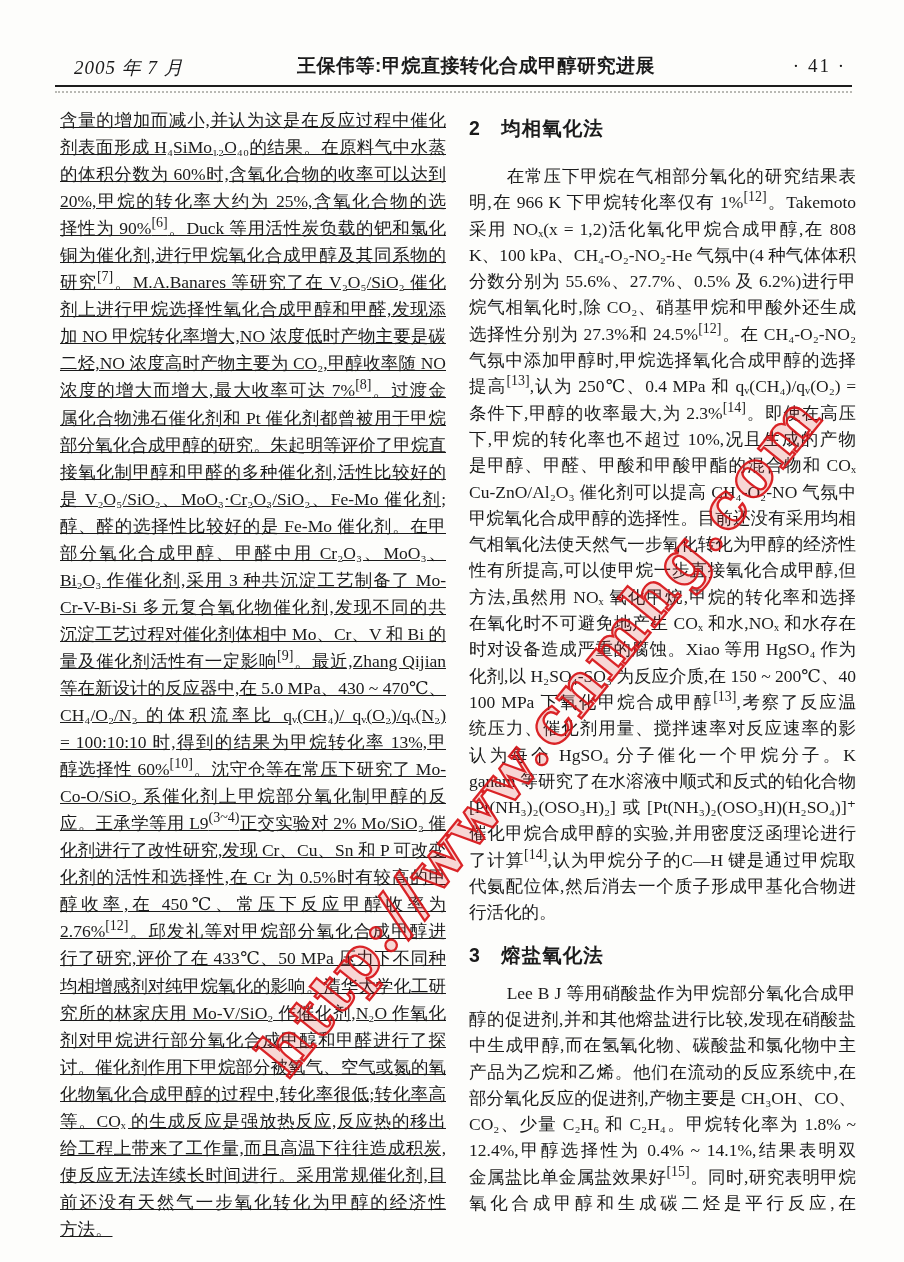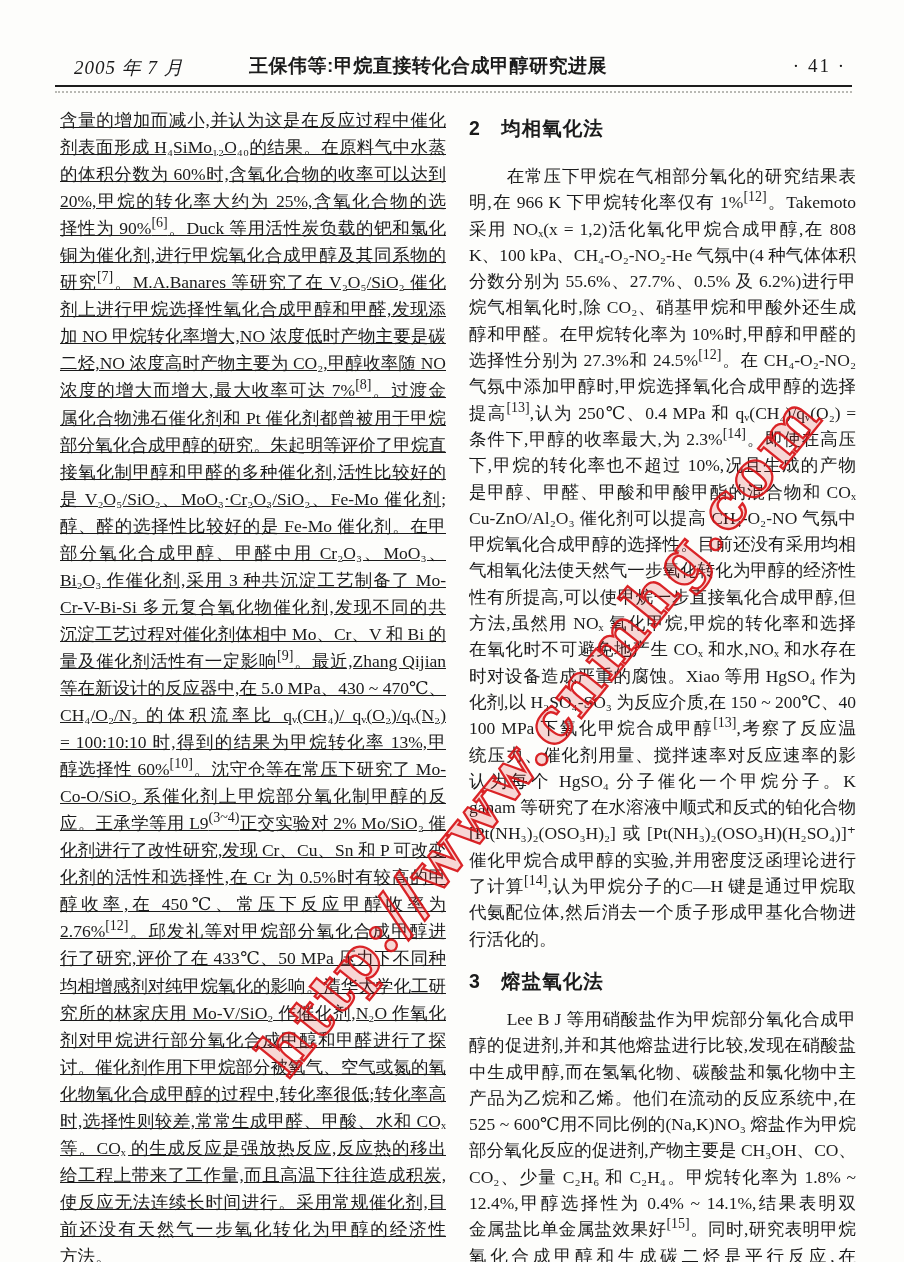--- a/index.html
+++ b/index.html
@@ -14,21 +14,21 @@
   .page{position:absolute;inset:0;overflow:hidden;}
 
   
   .hdr-date{
     position:absolute;left:74px;top:55px;
     font-size:19px;letter-spacing:1px;
     white-space:nowrap;
     font-style:italic;
   }
   .hdr-title{
-    position:absolute;left:428px;top:53px;
+    position:absolute;left:476px;top:53px;
     transform:translateX(-50%);
     font-family:"Liberation Sans","DejaVu Sans",sans-serif;
     font-weight:bold;font-size:19px;letter-spacing:0.5px;
     white-space:nowrap;
   }
   .hdr-page{
     position:absolute;right:58px;top:55px;
     font-size:19px;letter-spacing:2px;white-space:nowrap;
   }
   .rule-dark{
@@ -122,38 +122,36 @@
       <div class="bline">化剂进行了改性研究,发现 Cr、Cu、Sn 和 P 可改变催</div>
       <div class="bline">化剂的活性和选择性,在 Cr 为 0.5%时有较高的甲</div>
       <div class="bline">醇收率,在 450℃、常压下反应甲醇收率为</div>
       <div class="bline">2.76%<sup>[12]</sup>。邱发礼等对甲烷部分氧化合成甲醇进</div>
       <div class="bline">行了研究,评价了在 433℃、50 MPa 压力下不同种非</div>
       <div class="bline">均相增感剂对纯甲烷氧化的影响。清华大学化工研</div>
       <div class="bline">究所的林家庆用 Mo-V/SiO₂ 作催化剂,N₂O 作氧化</div>
       <div class="bline">剂对甲烷进行部分氧化合成甲醇和甲醛进行了探</div>
       <div class="bline">讨。催化剂作用下甲烷部分被氧气、空气或氮的氧</div>
       <div class="bline">化物氧化合成甲醇的过程中,转化率很低;转化率高</div>
-      <div class="bline">时,选择性则较差,常常生成甲醛、甲酸、水和 COₓ</div>
       <div class="bline">等。COₓ 的生成反应是强放热反应,反应热的移出</div>
       <div class="bline">给工程上带来了工作量,而且高温下往往造成积炭,</div>
       <div class="bline">使反应无法连续长时间进行。采用常规催化剂,目</div>
       <div class="bline">前还没有天然气一步氧化转化为甲醇的经济性</div>
       <div class="bline parend">方法。</div>
     </div>
 
   <div class="col col-right">
     <h2 class="sec-head first">2　均相氧化法</h2>
     <div>
         <div class="bline indent">在常压下甲烷在气相部分氧化的研究结果表</div>
         <div class="bline">明,在 966 K 下甲烷转化率仅有 1%<sup>[12]</sup>。Takemoto 等</div>
         <div class="bline">采用 NOₓ(x = 1,2)活化氧化甲烷合成甲醇,在 808</div>
         <div class="bline">K、100 kPa、CH₄-O₂-NO₂-He 气氛中(4 种气体体积</div>
         <div class="bline">分数分别为 55.6%、27.7%、0.5% 及 6.2%)进行甲</div>
         <div class="bline">烷气相氧化时,除 CO₂、硝基甲烷和甲酸外还生成甲</div>
-        <div class="bline">醇和甲醛。在甲烷转化率为 10%时,甲醇和甲醛的</div>
         <div class="bline">选择性分别为 27.3%和 24.5%<sup>[12]</sup>。在 CH₄-O₂-NO₂</div>
         <div class="bline">气氛中添加甲醇时,甲烷选择氧化合成甲醇的选择性</div>
         <div class="bline">提高<sup>[13]</sup>,认为 250℃、0.4 MPa 和 qᵥ(CH₄)/qᵥ(O₂) = 8.0</div>
         <div class="bline">条件下,甲醇的收率最大,为 2.3%<sup>[14]</sup>。即使在高压</div>
         <div class="bline">下,甲烷的转化率也不超过 10%,况且生成的产物</div>
         <div class="bline">是甲醇、甲醛、甲酸和甲酸甲酯的混合物和 COₓ 等。</div>
         <div class="bline">Cu-ZnO/Al₂O₃ 催化剂可以提高 CH₄-O₂-NO 气氛中</div>
         <div class="bline">甲烷氧化合成甲醇的选择性。目前还没有采用均相</div>
         <div class="bline">气相氧化法使天然气一步氧化转化为甲醇的经济性</div>
         <div class="bline">性有所提高,可以使甲烷一步直接氧化合成甲醇,但</div>
@@ -170,21 +168,20 @@
         <div class="bline">了计算<sup>[14]</sup>,认为甲烷分子的C—H 键是通过甲烷取</div>
         <div class="bline">代氨配位体,然后消去一个质子形成甲基化合物进</div>
         <div class="bline parend">行活化的。</div>
       </div>
     <h2 class="sec-head second">3　熔盐氧化法</h2>
     <div>
         <div class="bline indent">Lee B J 等用硝酸盐作为甲烷部分氧化合成甲</div>
         <div class="bline">醇的促进剂,并和其他熔盐进行比较,发现在硝酸盐</div>
         <div class="bline">中生成甲醇,而在氢氧化物、碳酸盐和氯化物中主要</div>
         <div class="bline">产品为乙烷和乙烯。他们在流动的反应系统中,在</div>
-        <div class="bline">525 ~ 600℃用不同比例的(Na,K)NO₃ 熔盐作为甲烷</div>
         <div class="bline">部分氧化反应的促进剂,产物主要是 CH₃OH、CO、</div>
         <div class="bline">CO₂、少量 C₂H₆ 和 C₂H₄。甲烷转化率为 1.8% ~</div>
         <div class="bline">12.4%,甲醇选择性为 0.4% ~ 14.1%,结果表明双</div>
         <div class="bline">金属盐比单金属盐效果好<sup>[15]</sup>。同时,研究表明甲烷</div>
         <div class="bline">氧化合成甲醇和生成碳二烃是平行反应,在</div>
       </div>
   </div>
 
   <div class="watermark" style="-webkit-text-stroke: 2.3px rgb(216, 20, 24);">http://www.cnmhg.com</div>
 

